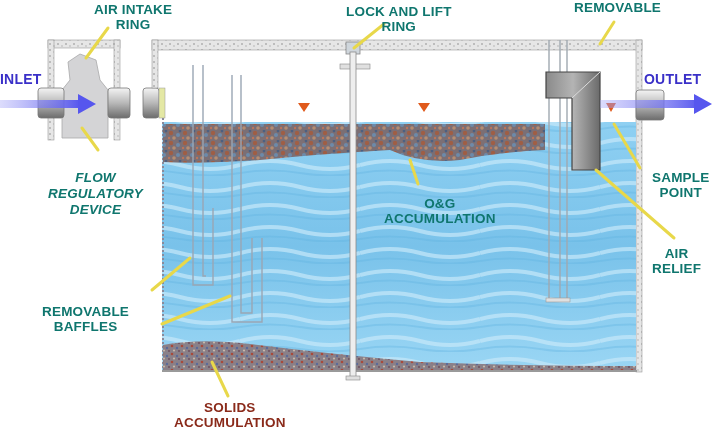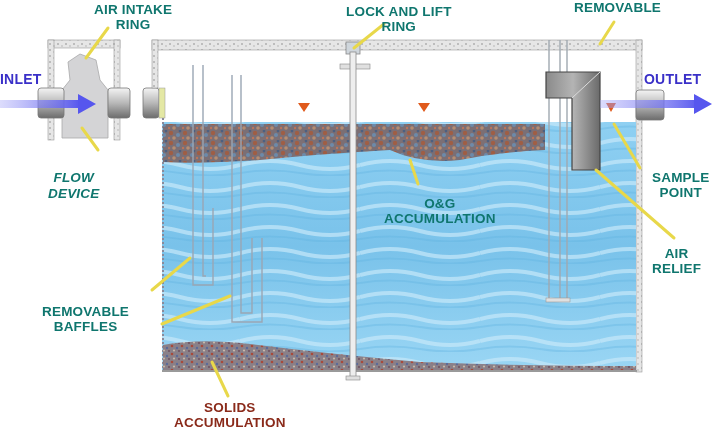--- a/index.html
+++ b/index.html
@@ -157,20 +157,21 @@
 
 <div class="lbl" style="left:346px; top:4px;">
   <span>LOCK AND LIFT</span>
   <span>RING</span>
 </div>
 
 <div class="lbl" style="left:574px; top:0;">REMOVABLE</div>
 
 <div class="lbl" style="left:48px; top:170px; line-height:16px;font-style:italic;">
   <span>FLOW</span>
+  <span>REGULATORY</span>
   <span>DEVICE</span>
 </div>
 
 <div class="lbl" style="left:384px; top:196px;">
   <span>O&amp;G</span>
   <span>ACCUMULATION</span>
 </div>
 
 <div class="lbl" style="left:652px; top:170px;">
   <span>SAMPLE</span>

